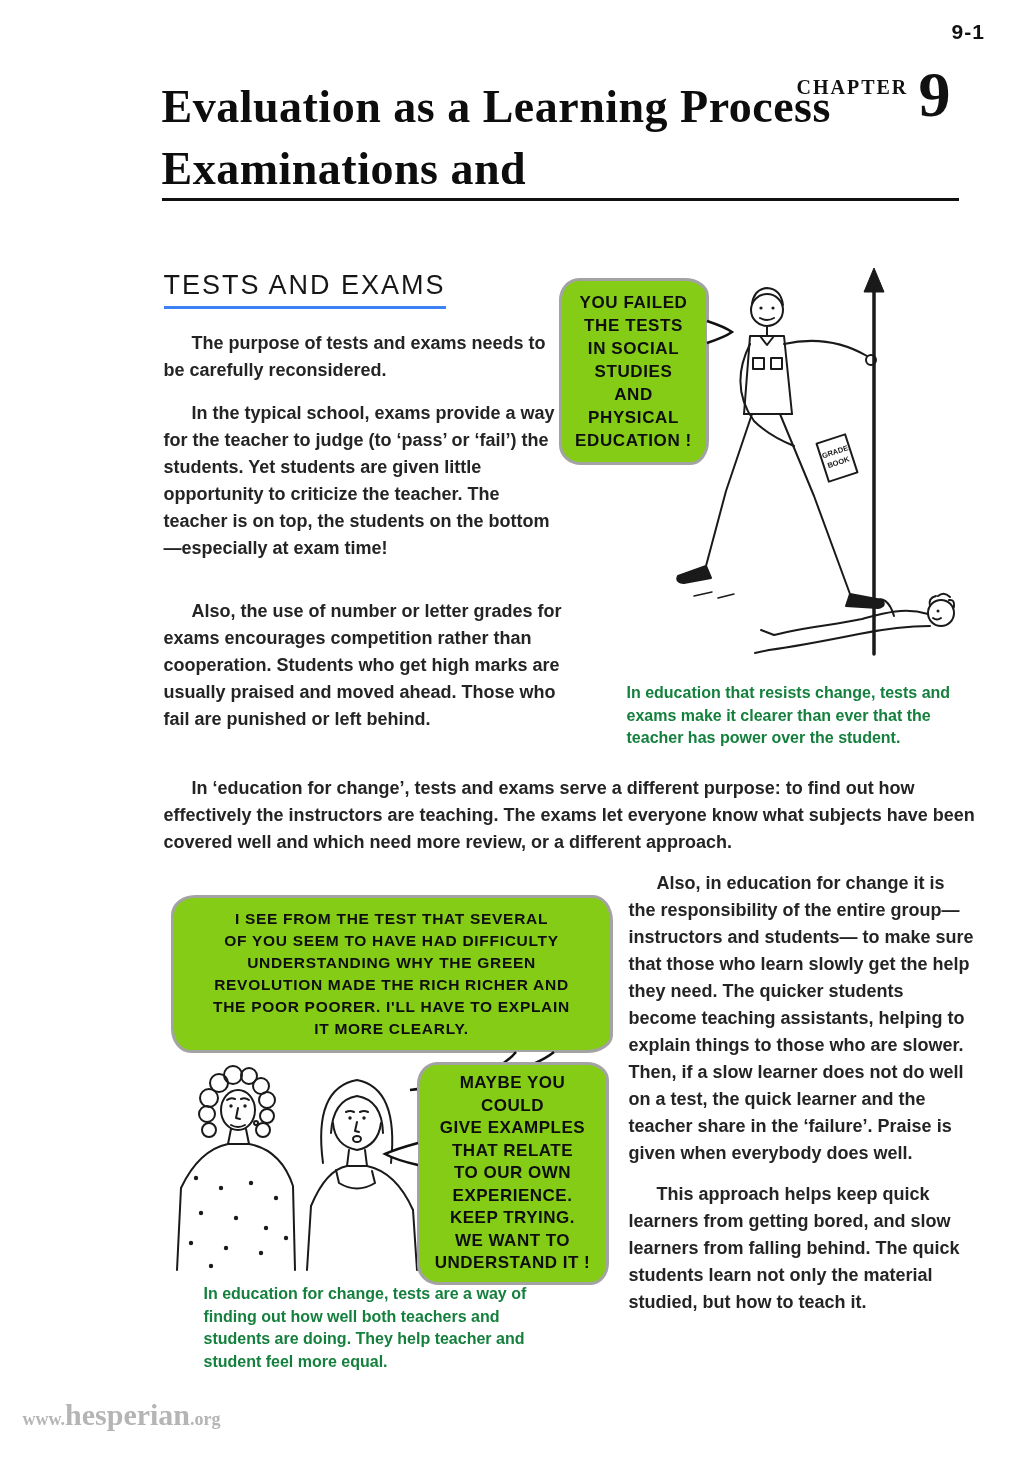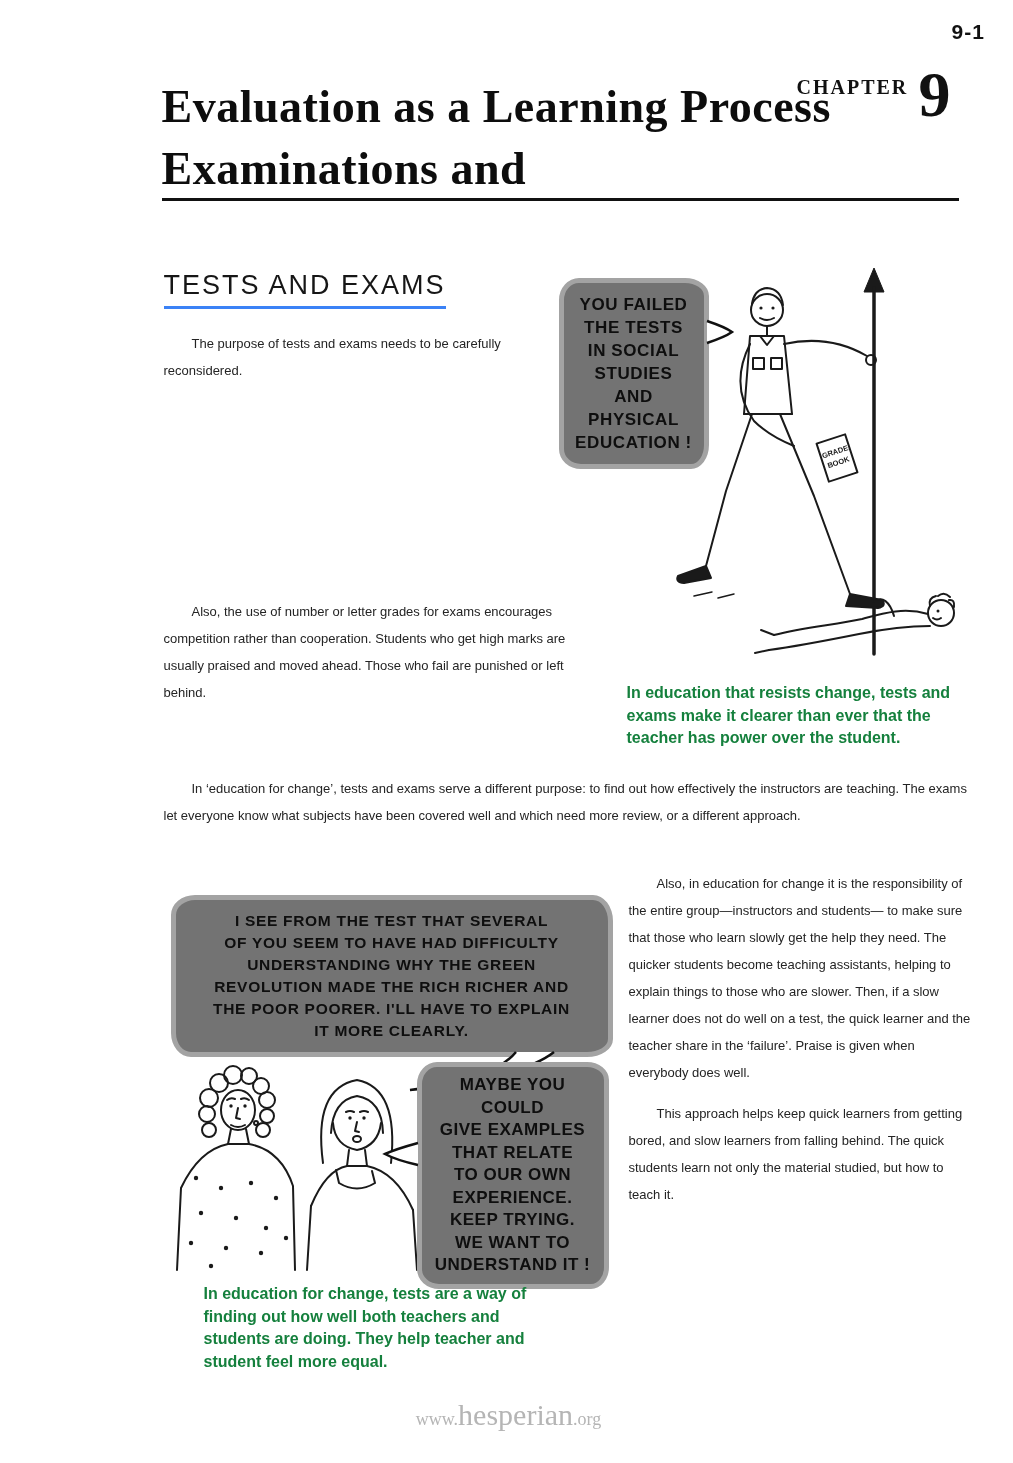--- a/index.html
+++ b/index.html
@@ -30,37 +30,37 @@
     font-size:46px; line-height:62px; letter-spacing:0.5px; color:#0d0d0d;
   }
   .title-rule { left:143px; top:198px; width:797px; height:3px; background:#111; }
 
   .section-heading {
     left:145px; top:270px;
     font-size:27px; letter-spacing:2px; color:#161616;
     border-bottom:3px solid #3b82f6; padding-bottom:5px; display:inline-block;
   }
 
-  .body-text { font-size:13px; line-height:27px; color:#242424; }
+  .body-text { font-size:18px; line-height:27px; color:#242424;font-weight:bold; }
   .indent { text-indent:28px; }
 
   .p-purpose   { left:145px; top:330px; width:400px; }
   .p-typical   { left:145px; top:400px; width:402px; }
   .p-grades    { left:145px; top:598px; width:408px; }
   .p-change    { left:145px; top:775px; width:812px; }
 
   .right-col { left:610px; top:870px; width:348px; }
   .right-col p + p { margin-top:14px; }
 
   .caption { font-weight:bold; font-size:16px; line-height:22.5px; color:#15803d; }
   .caption-1 { left:608px; top:682px; width:348px; }
   .caption-2 { left:185px; top:1283px; width:348px; }
 
   .bubble {
-    position:absolute; background:#737373; border:5px solid #a3a3a3;
+    position:absolute; background:#84cc16; border:3px solid #a3a3a3;
     font-weight:bold; color:#0e0e0e; text-align:center;
     white-space:pre-line;
   }
   .bubble-1 {
     left:540px; top:278px; width:150px;
     font-size:17px; line-height:23px; letter-spacing:0.6px;
     padding:10px 6px; border-radius:20px 24px 18px 22px / 22px 18px 24px 20px;
   }
   .bubble-2 {
     left:152px; top:895px; width:442px;
@@ -77,22 +77,23 @@
   .line-art { position:absolute; }
   .line-art path, .line-art circle, .line-art line, .line-art rect, .line-art ellipse {
     fill:none; stroke:#1a1a1a; stroke-width:2; stroke-linecap:round; stroke-linejoin:round;
   }
   .line-art .fill-dark { fill:#1a1a1a; stroke:#1a1a1a; }
   .line-art .fill-white { fill:#ffffff; }
   .line-art .dot { fill:#1a1a1a; stroke:none; }
   .line-art text { fill:#1a1a1a; stroke:none; font-family:"Liberation Sans",sans-serif; font-weight:bold; }
 
   .watermark {
-    left:4px; right:0; top:1398px; text-align:center; color:#b5b5b5;
+    left:4px; right:0; top:1398px; text-align:left; color:#b5b5b5;
     font-family:"Liberation Serif", serif;
+    font-weight:bold;
   }
   .wm-small { font-size:18px; }
   .wm-big   { font-size:30px; }
   .wm-sub   { font-family:"Liberation Sans",sans-serif; font-size:17px; color:#c2c2c2; margin-top:-4px; }
 </style>
 </head>
 <body>
 
 <div class="page">
 
@@ -103,20 +104,21 @@
     <div>Evaluation as a Learning Process</div>
     <div>Examinations and</div>
   </div>
   <div class="abs title-rule"></div>
 
   <div class="abs" style="left:145px; top:270px;">
     <span class="section-heading" style="position:static;">TESTS AND EXAMS</span>
   </div>
 
   <p class="abs body-text indent p-purpose">The purpose of tests and exams needs to be carefully reconsidered.</p>
+  <p class="abs body-text indent p-typical">In the typical school, exams provide a way for the teacher to judge (to ‘pass’ or ‘fail’) the students. Yet students are given little opportunity to criticize the teacher. The teacher is on top, the students on the bottom—especially at exam time!</p>
   <p class="abs body-text indent p-grades">Also, the use of number or letter grades for exams encourages competition rather than cooperation. Students who get high marks are usually praised and moved ahead. Those who fail are punished or left behind.</p>
   <p class="abs body-text indent p-change">In ‘education for change’, tests and exams serve a different purpose: to find out how effectively the instructors are teaching. The exams let everyone know what subjects have been covered well and which need more review, or a different approach.</p>
 
   <svg class="line-art" style="left:635px; top:266px;" width="330" height="415" viewBox="0 0 330 415">
     <g>
       <polygon class="fill-dark" points="220,2 210,26 230,26"></polygon>
       <line x1="220" y1="22" x2="220" y2="388" style="stroke-width:3.5"></line>
     </g>
     <g>
       <circle cx="113" cy="44" r="16"></circle>

